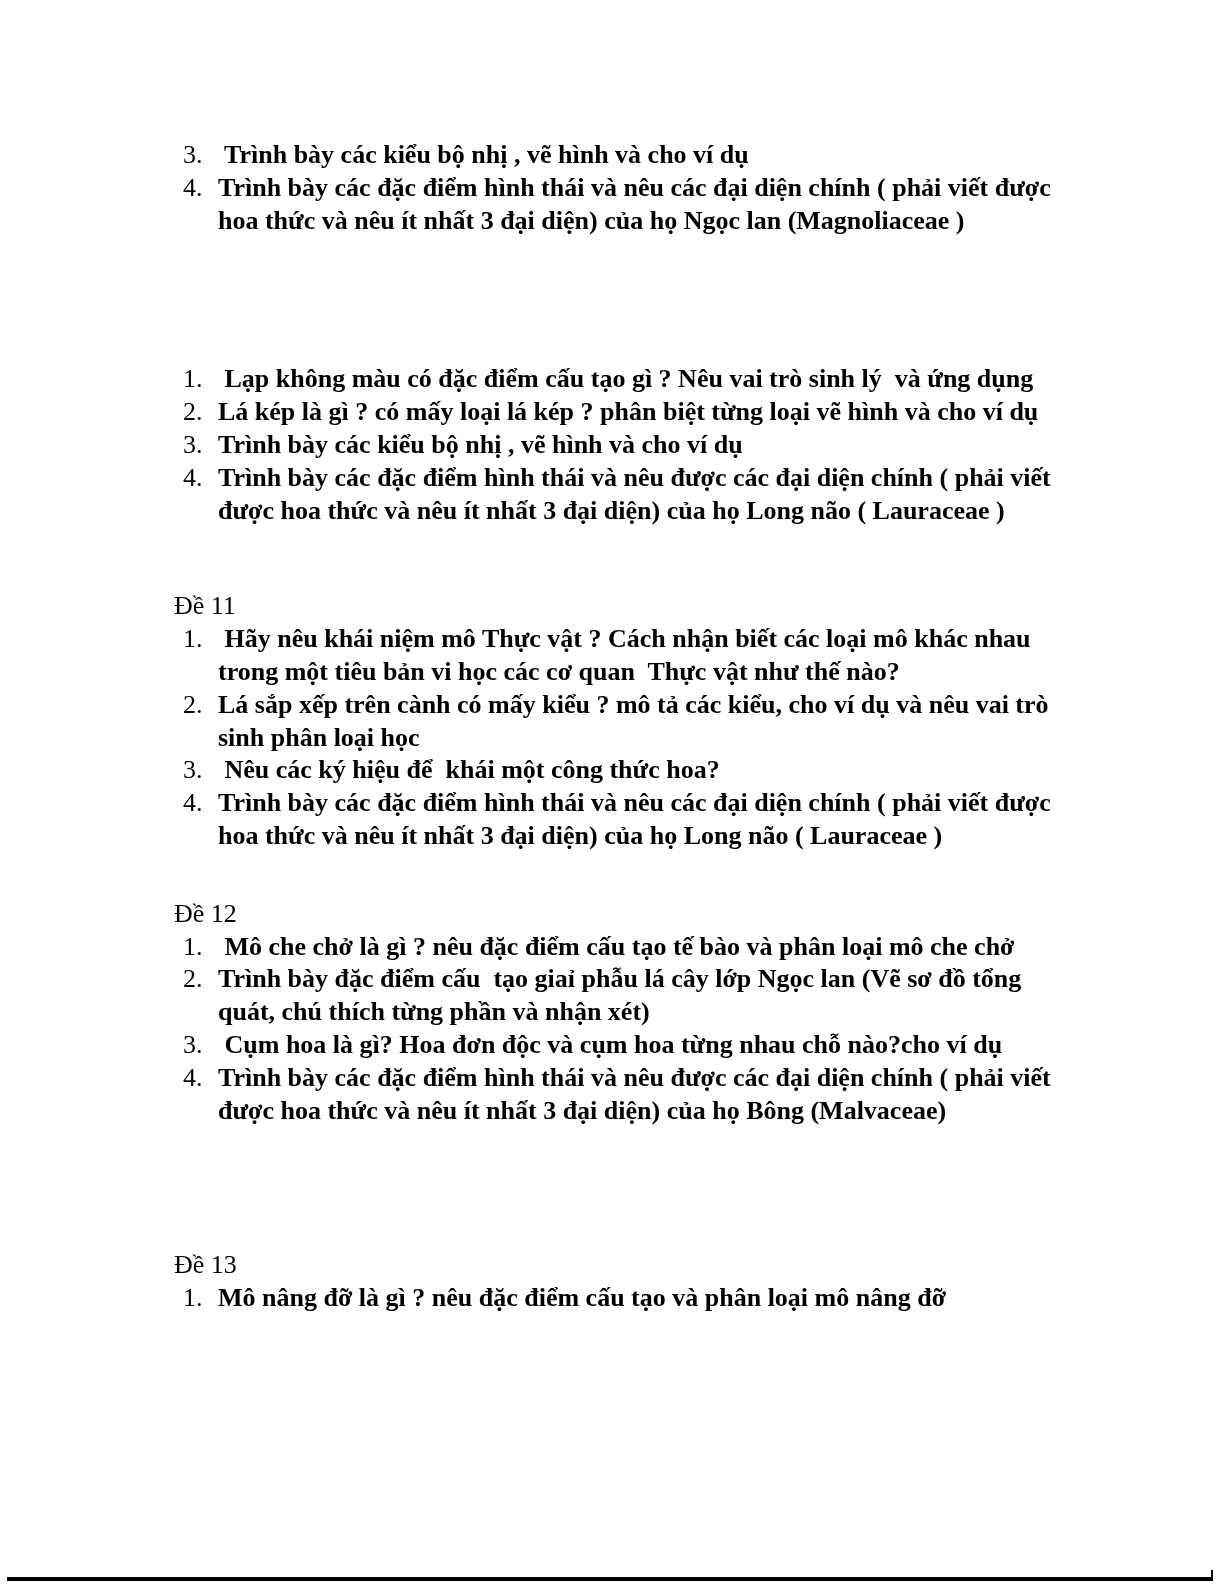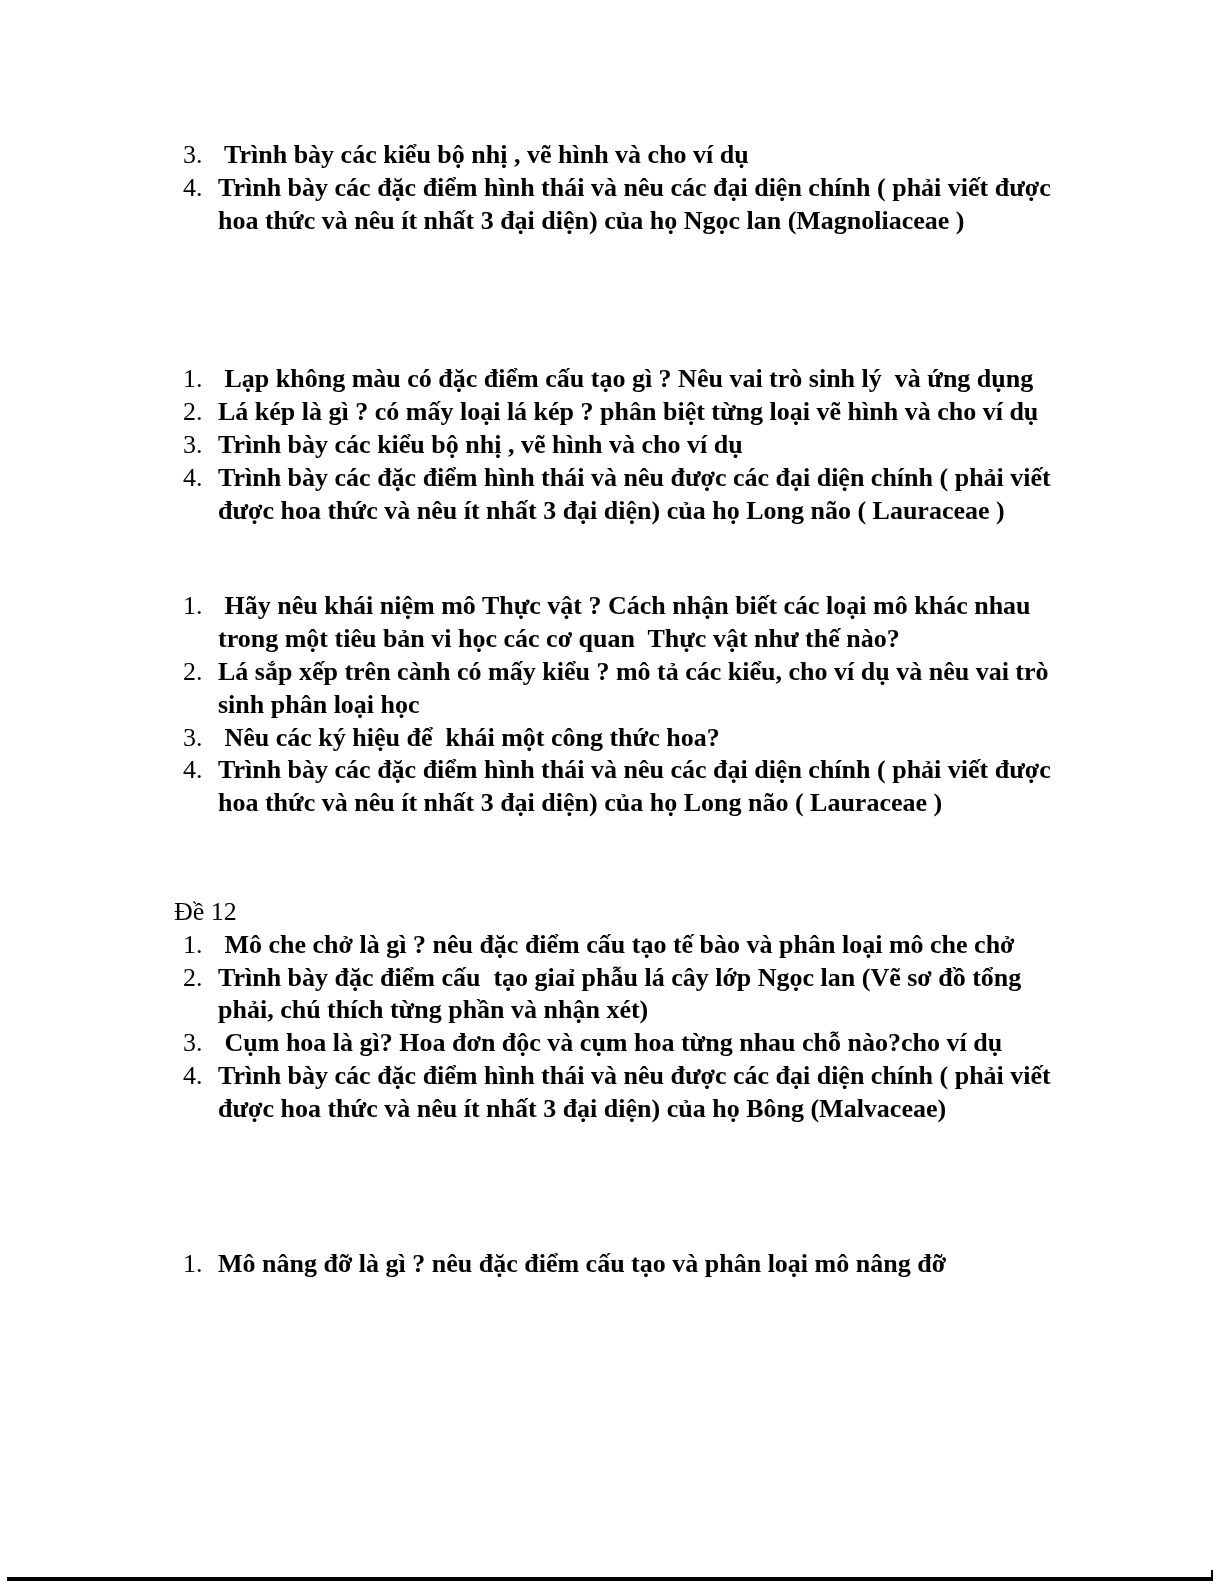--- a/index.html
+++ b/index.html
@@ -22,21 +22,21 @@
   .content {
     position: absolute;
     left: 183px;
     top: 139px;
     width: 900px;
   }
   .section { display: block; }
   #sec-0 { margin-top: 0; }
   #sec-1 { margin-top: 126px; }
   #sec-2 { margin-top: 63px; }
-  #sec-3 { margin-top: 76px; }
+  #sec-3 { margin-top: 45px; }
   #sec-4 { margin-top: 122px; }
   .heading {
     margin-left: -9px;
     white-space: pre;
   }
   .items { display: block; }
   .item {
     display: flex;
     align-items: flex-start;
   }
@@ -101,20 +101,21 @@
     <span class="text">Trình bày các kiểu bộ nhị , vẽ hình và cho ví dụ</span>
   </div>
           <div class="item">
     <span class="num">4.</span>
     <span class="text">Trình bày các đặc điểm hình thái và nêu được các đại diện chính ( phải viết
 được hoa thức và nêu ít nhất 3 đại diện) của họ Long não ( Lauraceae )</span>
   </div>
         </div>
   </section>
       <section class="section" id="sec-2">
+    <div class="heading">Đề 11</div>
     <div class="items">
           <div class="item">
     <span class="num">1.</span>
     <span class="text"> Hãy nêu khái niệm mô Thực vật ? Cách nhận biết các loại mô khác nhau
 trong một tiêu bản vi học các cơ quan  Thực vật như thế nào?</span>
   </div>
           <div class="item">
     <span class="num">2.</span>
     <span class="text">Lá sắp xếp trên cành có mấy kiểu ? mô tả các kiểu, cho ví dụ và nêu vai trò
 sinh phân loại học</span>
@@ -133,34 +134,35 @@
       <section class="section" id="sec-3">
     <div class="heading">Đề 12</div>
     <div class="items">
           <div class="item">
     <span class="num">1.</span>
     <span class="text"> Mô che chở là gì ? nêu đặc điểm cấu tạo tế bào và phân loại mô che chở</span>
   </div>
           <div class="item">
     <span class="num">2.</span>
     <span class="text">Trình bày đặc điểm cấu  tạo giaỉ phẫu lá cây lớp Ngọc lan (Vẽ sơ đồ tổng
-phải, chú thích từng phần và nhận xét)</span>
+quát, chú thích từng phần và nhận xét)</span>
   </div>
           <div class="item">
     <span class="num">3.</span>
     <span class="text"> Cụm hoa là gì? Hoa đơn độc và cụm hoa từng nhau chỗ nào?cho ví dụ</span>
   </div>
           <div class="item">
     <span class="num">4.</span>
     <span class="text">Trình bày các đặc điểm hình thái và nêu được các đại diện chính ( phải viết
 được hoa thức và nêu ít nhất 3 đại diện) của họ Bông (Malvaceae)</span>
   </div>
         </div>
   </section>
       <section class="section" id="sec-4">
+    <div class="heading">Đề 13</div>
     <div class="items">
           <div class="item">
     <span class="num">1.</span>
     <span class="text">Mô nâng đỡ là gì ? nêu đặc điểm cấu tạo và phân loại mô nâng đỡ</span>
   </div>
         </div>
   </section>
     </div>
   <div class="bottom-rule" style="background: rgb(0, 0, 0);"></div>
   <div class="bottom-rule-tick" style="background: rgb(0, 0, 0);"></div>

